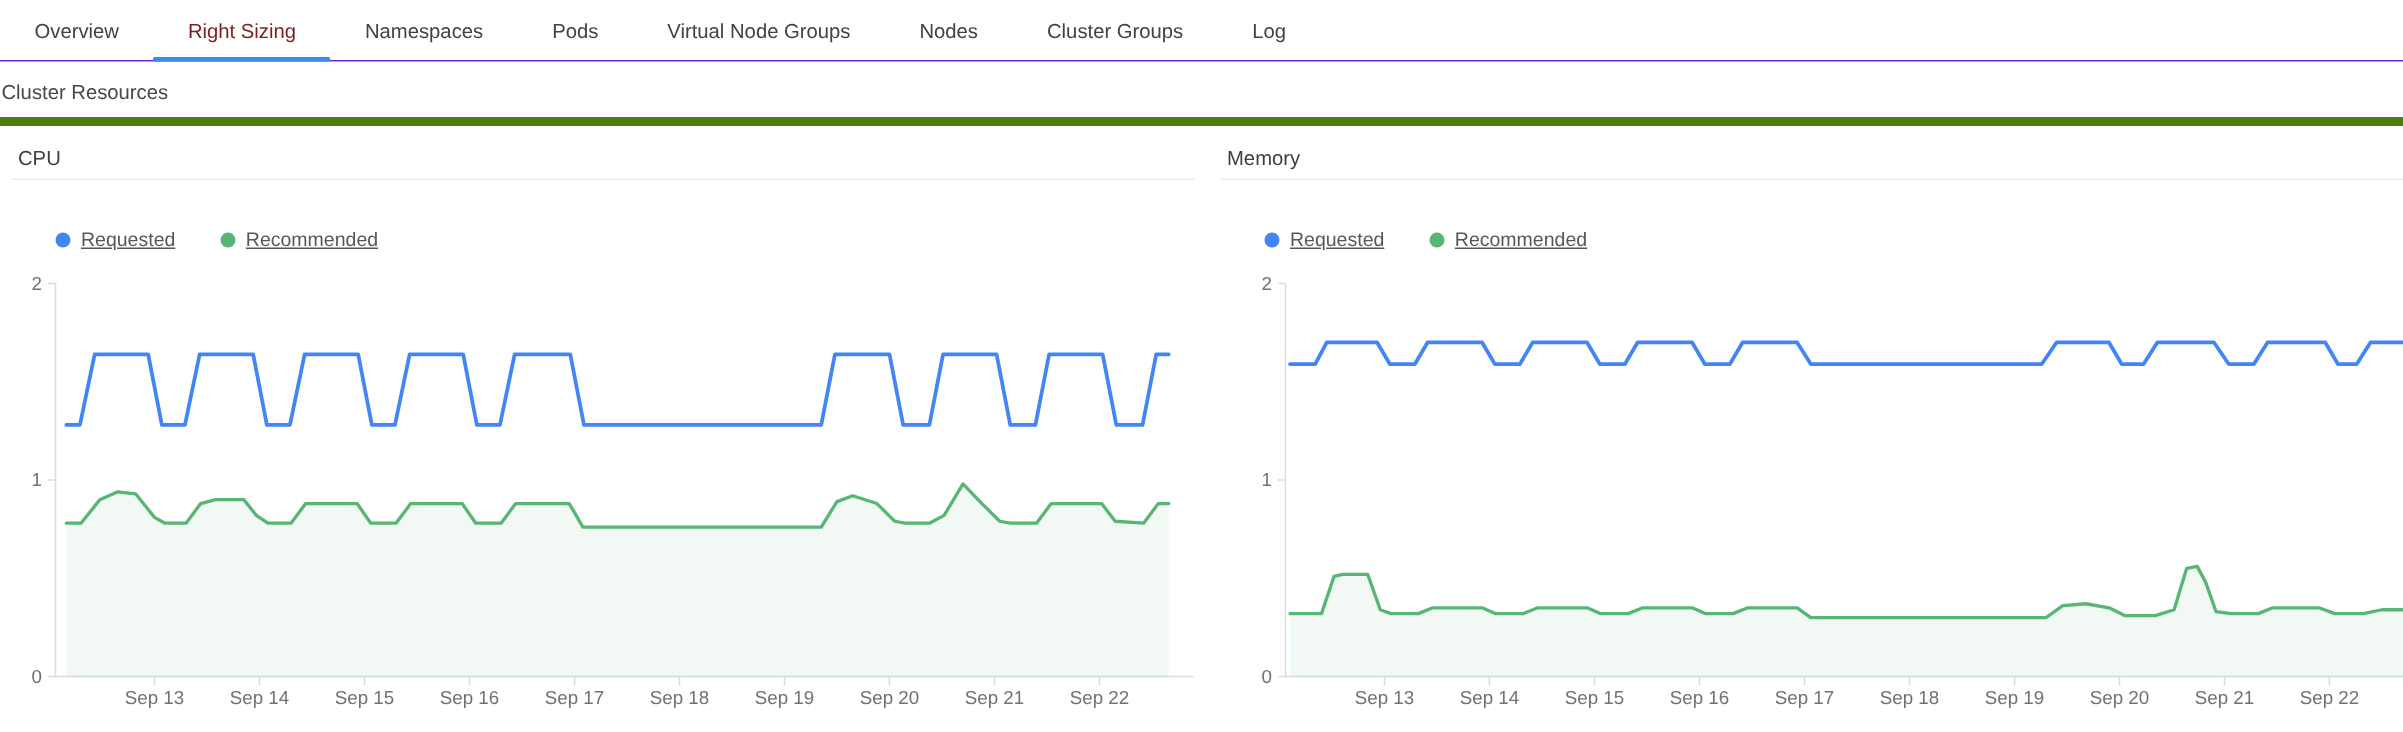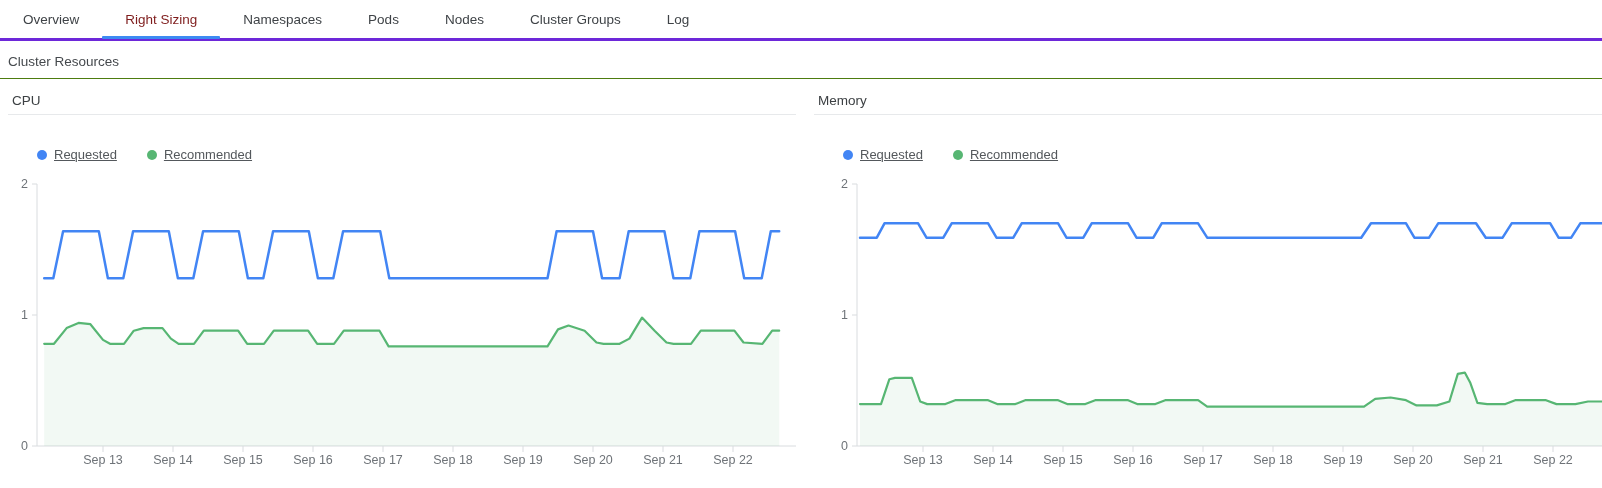--- a/index.html
+++ b/index.html
@@ -1,30 +1,30 @@
 <!DOCTYPE html>
 <html><head>
 <meta charset="utf-8">
 <style>
   * { margin:0; padding:0; box-sizing:border-box; }
   html,body { background:#ffffff; width:1602px; height:488px; overflow:hidden;
     font-family:"Liberation Sans", sans-serif; -webkit-font-smoothing:antialiased; }
 
   
-  .tabbar { display:flex; align-items:stretch; height:41px; border-bottom:3px solid #6d28d9;
+  .tabbar { display:flex; align-items:stretch; height:41px; border-bottom:1px solid #6d28d9;
     padding-left:0; }
   .tab { appearance:none; background:none; border:none; cursor:pointer;
     font-family:inherit; font-size:13.5px; color:#3f4347; padding:0 23px;
     display:flex; align-items:center; position:relative; white-space:nowrap; }
   .tab.active { color:#7f1d1d; }
   .tab.active::after { content:""; position:absolute; left:0; right:0; bottom:-1px;
     height:3px; background:#3d8af2; border-radius:1px; }
 
   
-  .section-header { padding:13px 0 9px 8px; border-bottom:1px solid #4d7c0f; }
+  .section-header { padding:13px 0 9px 1px; border-bottom:6px solid #4d7c0f; }
   .section-title { font-size:13.5px; color:#45494d; }
 
   
   .charts-row { display:flex; gap:18px; margin:14px 0 0 8px; }
   .chart-panel { flex:1 1 0; min-width:0; }
   .chart-title { font-size:13.5px; color:#3c4043; padding:0 0 6px 4px;
     border-bottom:1px solid #e7e9eb; }
   .legend { display:flex; align-items:center; gap:30px; margin:32px 0 0 29px; height:15px; }
   .legend-item { display:flex; align-items:center; gap:7px; cursor:pointer; }
   .legend-dot { width:10px; height:10px; border-radius:50%; flex:0 0 auto; }
@@ -35,20 +35,21 @@
   .tick-label { font-size:12.5px; fill:#6e7378; }
 </style>
 </head>
 <body>
 
 <nav class="tabbar">
     <button class="tab">Overview</button>
     <button class="tab active">Right Sizing</button>
     <button class="tab">Namespaces</button>
     <button class="tab">Pods</button>
+    <button class="tab">Virtual Node Groups</button>
     <button class="tab">Nodes</button>
     <button class="tab">Cluster Groups</button>
     <button class="tab">Log</button>
   </nav>
 
 <div class="section-header">
   <div class="section-title">Cluster Resources</div>
 </div>
 
 <div class="charts-row">

